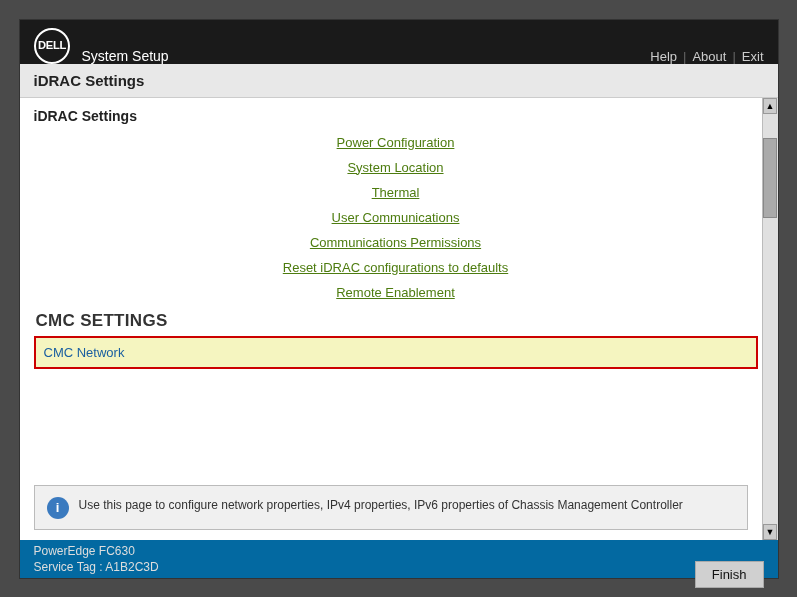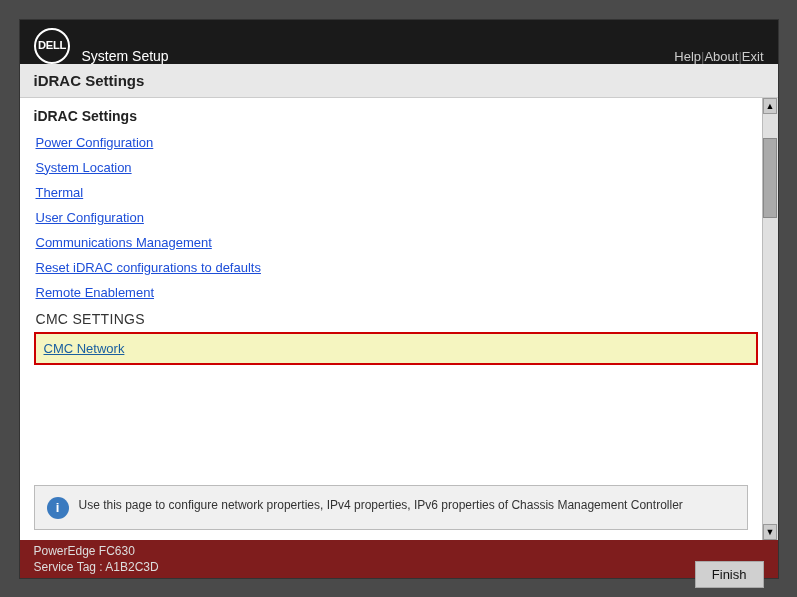--- a/index.html
+++ b/index.html
@@ -46,20 +46,21 @@
       flex-shrink: 0;
     }
     .header-title {
       color: #ffffff;
       font-size: 14px;
       margin-left: 12px;
       flex: 1;
     }
     .header-nav {
       display: flex;
+      gap: 6px;
       align-items: center;
       color: #cccccc;
       font-size: 13px;
     }
     .header-nav a {
       color: #cccccc;
       text-decoration: none;
       cursor: pointer;
     }
     .header-nav .sep {
@@ -95,41 +96,41 @@
       padding: 10px 14px 6px 14px;
       flex-shrink: 0;
     }
     .menu-list {
       flex: 1;
       overflow-y: auto;
       padding: 0 4px 0 14px;
     }
     .menu-item {
       padding: 5px 2px;
-      color: #1d4ed8;
+      color: #4d7c0f;
       cursor: pointer;
       text-decoration: underline;
       font-size: 13px;
       display: block;
+      text-align: center;
     }
     .section-label {
       padding: 6px 2px 3px 2px;
-      font-size: 14px;
-      font-weight: normal;
+      font-size: 17px;
+      font-weight: bold;
       color: #333;
       text-transform: uppercase;
       letter-spacing: 0.3px;
     }
     .menu-item-highlighted {
       background: #f5f5c0;
       border: 2px solid #cc0000;
       padding: 7px 8px;
       color: #1a5fa0;
       cursor: pointer;
-      text-decoration: underline;
       font-size: 13px;
       display: block;
       margin: 2px 0;
     }
     
     .scroll-area {
       width: 16px;
       background: #e0e0e0;
       border-left: 1px solid #bbb;
       display: flex;
@@ -181,21 +182,21 @@
       flex-shrink: 0;
       margin-top: 1px;
     }
     .info-text {
       font-size: 12px;
       color: #333;
       line-height: 1.5;
     }
     
     .footer {
-      background: #7f1d1d;
+      background: #0369a1;
       height: 38px;
       display: flex;
       align-items: center;
       padding: 0 14px;
       flex-shrink: 0;
     }
     .footer-info {
       flex: 1;
     }
     .footer-model {
@@ -242,22 +243,22 @@
     <span>iDRAC Settings</span>
   </div>
 
   <div class="main-content">
     <div class="left-panel">
       <div class="section-title">iDRAC Settings</div>
       <div class="menu-list">
         <a class="menu-item">Power Configuration</a>
         <a class="menu-item">System Location</a>
         <a class="menu-item">Thermal</a>
-        <a class="menu-item">User Configuration</a>
-        <a class="menu-item">Communications Management</a>
+        <a class="menu-item">User Communications</a>
+        <a class="menu-item">Communications Permissions</a>
         <a class="menu-item">Reset iDRAC configurations to defaults</a>
         <a class="menu-item">Remote Enablement</a>
         <div class="section-label">CMC SETTINGS</div>
         <a class="menu-item-highlighted">CMC Network</a>
       </div>
 
       <div class="info-box">
         <div class="info-icon">i</div>
         <div class="info-text">Use this page to configure network properties, IPv4 properties, IPv6 properties of Chassis Management Controller</div>
       </div>

